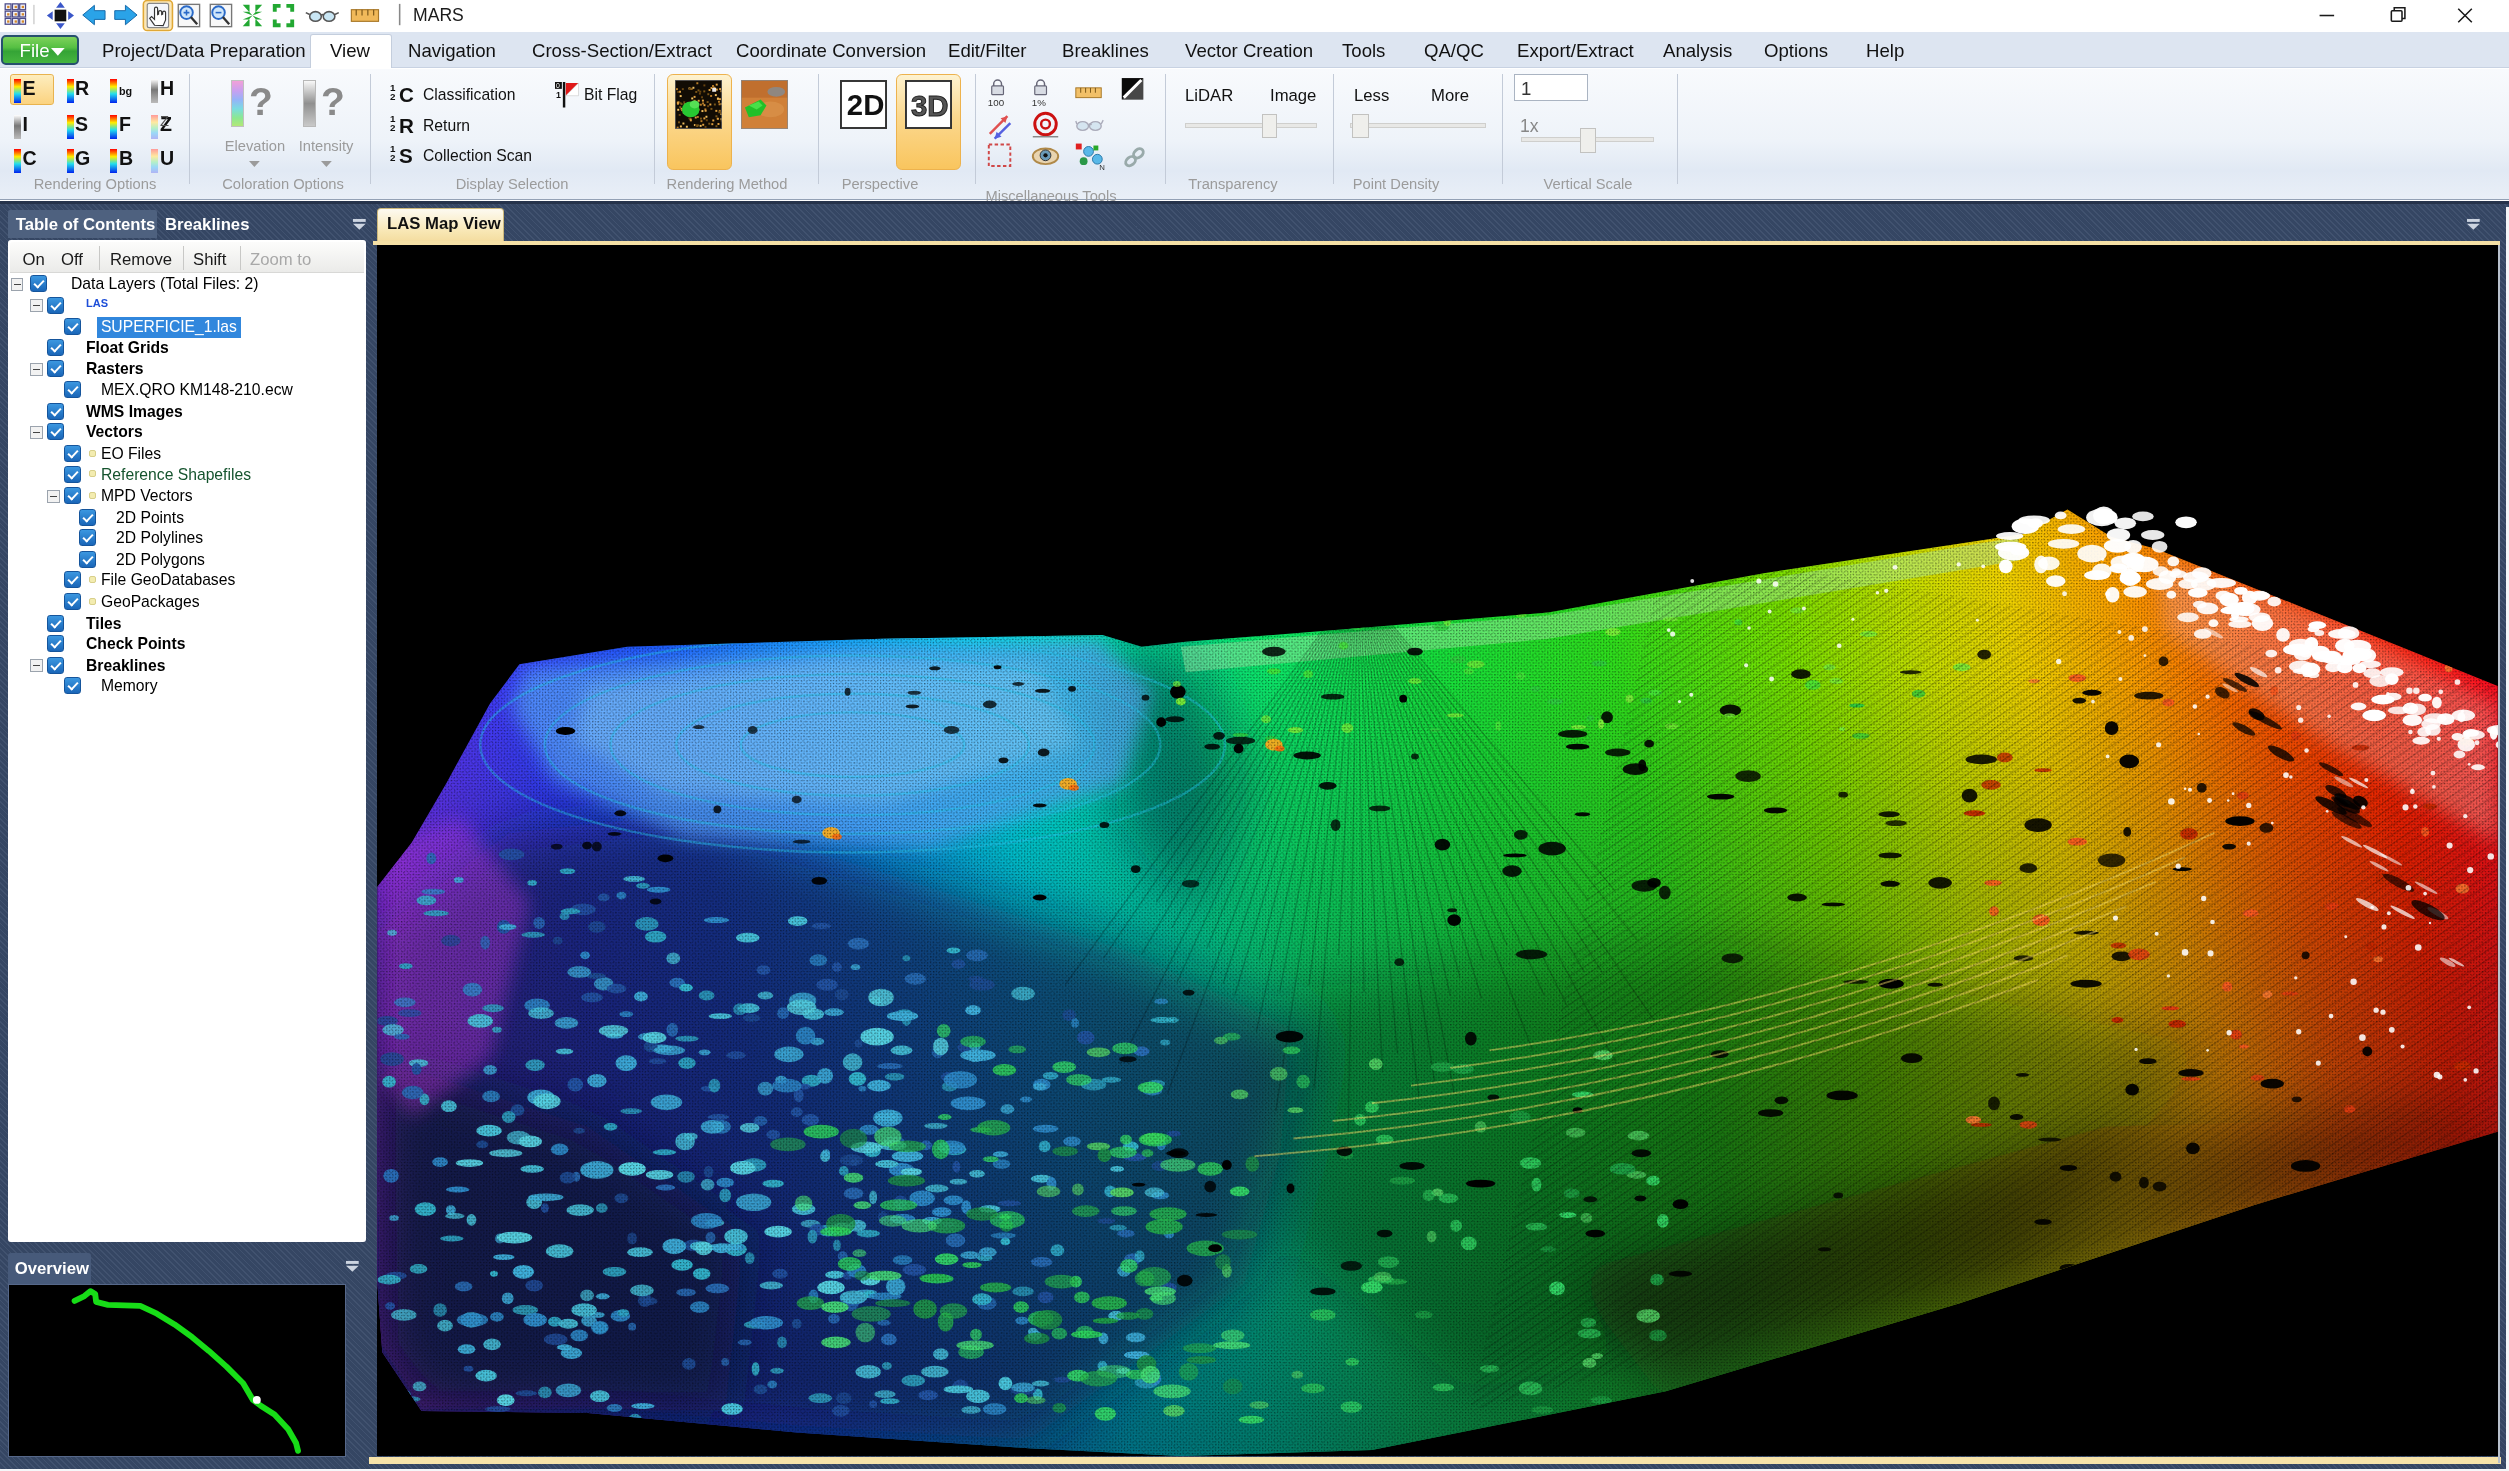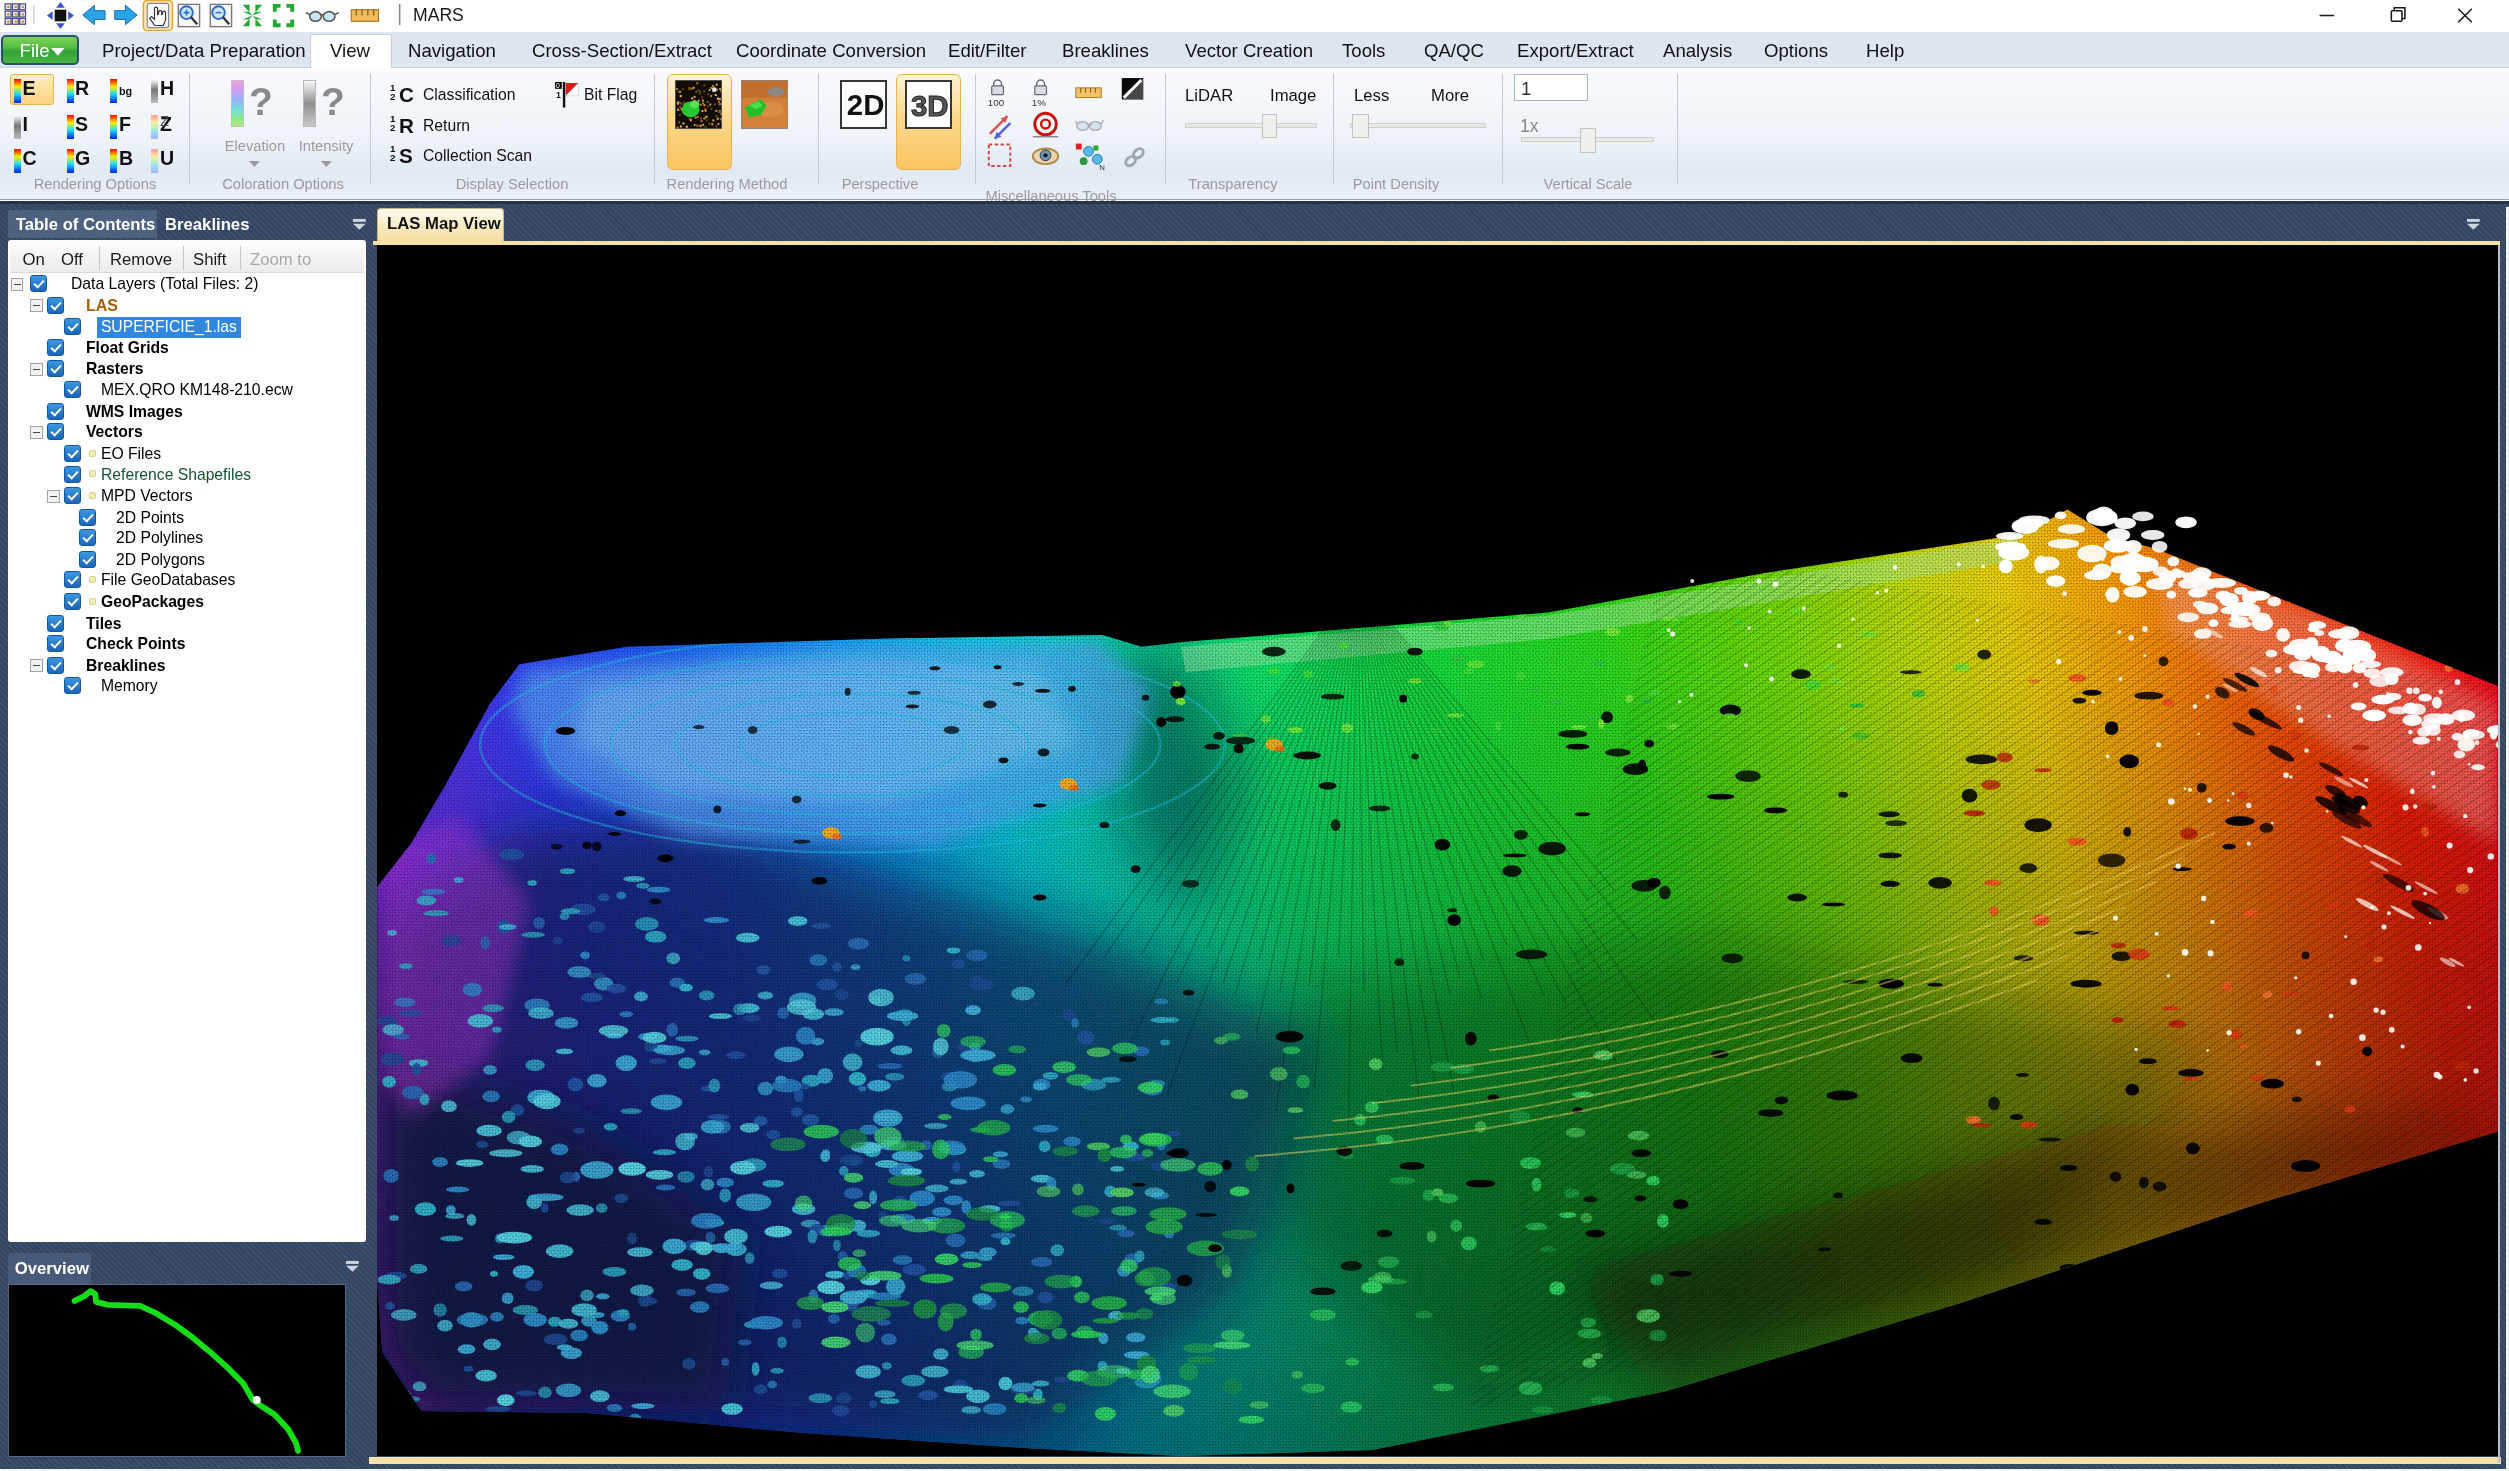--- a/index.html
+++ b/index.html
@@ -460,21 +460,21 @@
 <div class="abs" style="left:193px;top:250px;font-size:16.7px;color:#1a1a1a">Shift</div>
 <div class="abs" style="left:250px;top:250px;font-size:16.7px;color:#a8a8a8">Zoom to</div>
 <div class="abs" style="left:99px;top:246px;width:1px;height:23.5px;background:#c8c8c6"></div>
 <div class="abs" style="left:183px;top:246px;width:1px;height:23.5px;background:#c8c8c6"></div>
 <div class="abs" style="left:240px;top:246px;width:1px;height:23.5px;background:#c8c8c6"></div>
 <div class="exp" style="left:10.8px;top:278px"></div>
 <div class="cb" style="left:30px;top:275px"></div>
 <div class="abs" style="left:71px;top:275px;font-size:15.7px;font-weight:normal;color:#000">Data Layers (Total Files: 2)</div>
 <div class="exp" style="left:30px;top:299px"></div>
 <div class="cb" style="left:47px;top:297px"></div>
-<div class="abs" style="left:86px;top:297px;font-size:16px;font-weight:bold;color:#a16207">LAS</div>
+<div class="abs" style="left:86px;top:297px;font-size:11px;font-weight:bold;color:#1d4ed8">LAS</div>
 <div class="cb" style="left:64px;top:318px"></div>
 <div class="abs" style="left:97px;top:317px;height:20.6px;background:#3187dd;color:#fff;font-size:15.7px;padding:1px 3.9px 0 3.9px">SUPERFICIE_1.las</div>
 <div class="cb" style="left:47px;top:339px"></div>
 <div class="abs" style="left:86px;top:339px;font-size:15.7px;font-weight:bold;color:#000">Float Grids</div>
 <div class="exp" style="left:30px;top:363px"></div>
 <div class="cb" style="left:47px;top:360px"></div>
 <div class="abs" style="left:86px;top:360px;font-size:15.7px;font-weight:bold;color:#000">Rasters</div>
 <div class="cb" style="left:64px;top:381px"></div>
 <div class="abs" style="left:101px;top:381px;font-size:15.7px;font-weight:normal;color:#000">MEX.QRO KM148-210.ecw</div>
 <div class="cb" style="left:47px;top:403px"></div>
@@ -496,21 +496,21 @@
 <div class="abs" style="left:116px;top:509px;font-size:15.7px;font-weight:normal;color:#000">2D Points</div>
 <div class="cb" style="left:79px;top:529px"></div>
 <div class="abs" style="left:116px;top:529px;font-size:15.7px;font-weight:normal;color:#000">2D Polylines</div>
 <div class="cb" style="left:79px;top:551px"></div>
 <div class="abs" style="left:116px;top:551px;font-size:15.7px;font-weight:normal;color:#000">2D Polygons</div>
 <div class="cb" style="left:64px;top:571px"></div>
 <div class="ydot" style="left:89px;top:576px"></div>
 <div class="abs" style="left:101px;top:571px;font-size:15.7px;font-weight:normal;color:#000">File GeoDatabases</div>
 <div class="cb" style="left:64px;top:593px"></div>
 <div class="ydot" style="left:89px;top:598px"></div>
-<div class="abs" style="left:101px;top:593px;font-size:15.7px;font-weight:bold;color:#000">GeoPackages</div>
+<div class="abs" style="left:101px;top:593px;font-size:15.7px;font-weight:normal;color:#000">GeoPackages</div>
 <div class="cb" style="left:47px;top:615px"></div>
 <div class="abs" style="left:86px;top:615px;font-size:15.7px;font-weight:bold;color:#000">Tiles</div>
 <div class="cb" style="left:47px;top:635px"></div>
 <div class="abs" style="left:86px;top:635px;font-size:15.7px;font-weight:bold;color:#000">Check Points</div>
 <div class="exp" style="left:30px;top:659px"></div>
 <div class="cb" style="left:47px;top:657px"></div>
 <div class="abs" style="left:86px;top:657px;font-size:15.7px;font-weight:bold;color:#000">Breaklines</div>
 <div class="cb" style="left:64px;top:677px"></div>
 <div class="abs" style="left:101px;top:677px;font-size:15.7px;font-weight:normal;color:#000">Memory</div>
 <div class="abs" style="left:7.8px;top:1253px;width:83px;height:31px;background:#475a7a;border-radius:2.9px 2.9px 0 0"></div>

